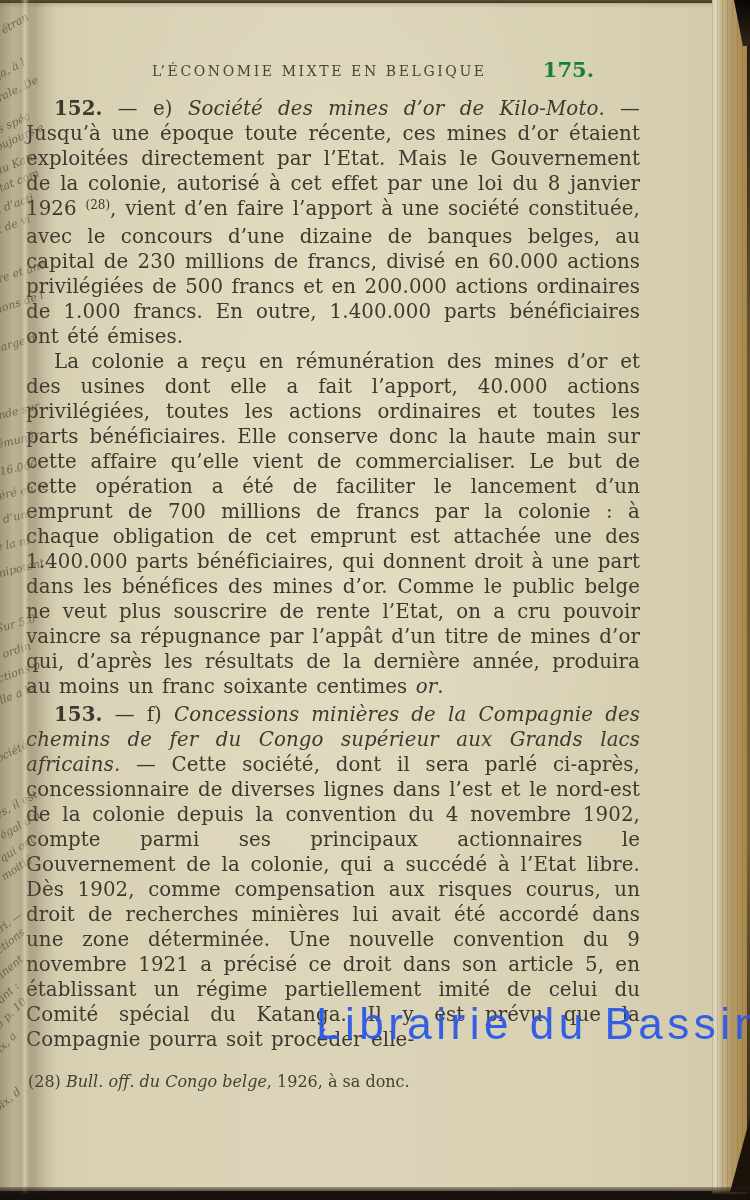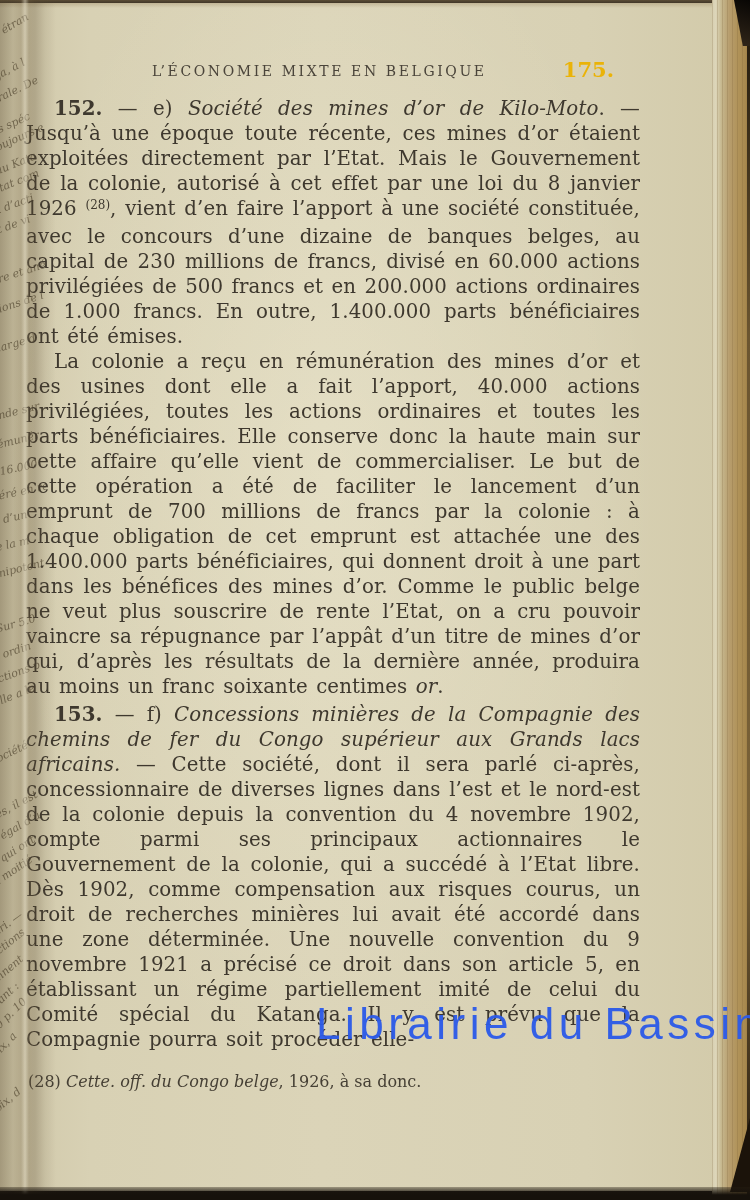--- a/index.html
+++ b/index.html
@@ -18,21 +18,21 @@
 
   
   .gutter-frags{position:absolute;left:0;top:0;width:46px;height:1200px;overflow:hidden;z-index:3;}
   .frag{position:absolute;font:italic 11px/1 "DejaVu Serif",serif;color:rgba(94,84,62,0.8);
     white-space:nowrap;transform-origin:left center;}
 
   
   .header-row{position:absolute;left:26px;top:60px;width:614px;height:26px;z-index:4;color:#474136;}
   .header-title{position:absolute;left:45%;transform:translateX(-50%);
     font:14px/22px "DejaVu Serif",serif;letter-spacing:2.6px;white-space:nowrap;color:#4a443a;margin-left:17px;}
-  .page-num{position:absolute;right:26px;top:-2px;font:600 21px/24px "DejaVu Serif",serif;color:#eab308;text-align:right;}
+  .page-num{position:absolute;right:46px;top:-2px;font:600 21px/24px "DejaVu Serif",serif;color:#15803d;text-align:right;}
 
   .text-col{position:absolute;left:26px;top:96px;width:614px;z-index:4;}
   .para{margin:0;font:19.8px/25px "DejaVu Serif",serif;color:#3e382e;text-align:justify;
     text-indent:28px;word-spacing:2px;letter-spacing:0.1px;}
   .para + .para{margin-top:0;}
   .para.sect{margin-top:3px;}
   .it{font-style:italic;}
   .bd{font-weight:bold;}
   .sup{font-size:12px;position:relative;top:-6px;letter-spacing:0;}
 
@@ -113,21 +113,21 @@
     <div class="header-title">L’ÉCONOMIE MIXTE EN BELGIQUE</div>
     <div class="page-num">175.</div>
   </div>
 
   <div class="text-col" id="paragraphs">
       <p class="para"><span class="bd">152.</span><span> — e) </span><span class="it">Société des mines d’or de Kilo-Moto</span><span>. — Jusqu’à une époque toute récente, ces mines d’or étaient exploitées directement par l’Etat. Mais le Gouvernement de la colonie, autorisé à cet effet par une loi du 8 janvier 1926 </span><span class="sup">(28)</span><span>, vient d’en faire l’apport à une société constituée, avec le concours d’une dizaine de banques belges, au capital de 230 millions de francs, divisé en 60.000 actions privilégiées de 500 francs et en 200.000 actions ordinaires de 1.000 francs. En outre, 1.400.000 parts bénéficiaires ont été émises.</span></p>
       <p class="para"><span>La colonie a reçu en rémunération des mines d’or et des usines dont elle a fait l’apport, 40.000 actions privilégiées, toutes les actions ordinaires et toutes les parts bénéficiaires. Elle conserve donc la haute main sur cette affaire qu’elle vient de commercialiser. Le but de cette opération a été de faciliter le lancement d’un emprunt de 700 millions de francs par la colonie : à chaque obligation de cet emprunt est attachée une des 1.400.000 parts bénéficiaires, qui donnent droit à une part dans les bénéfices des mines d’or. Comme le public belge ne veut plus souscrire de rente l’Etat, on a cru pouvoir vaincre sa répugnance par l’appât d’un titre de mines d’or qui, d’après les résultats de la dernière année, produira au moins un franc soixante centimes </span><span class="it">or</span><span>.</span></p>
       <p class="para sect"><span class="bd">153.</span><span> — f) </span><span class="it">Concessions minières de la Compagnie des chemins de fer du Congo supérieur aux Grands lacs africains.</span><span> — Cette société, dont il sera parlé ci-après, concessionnaire de diverses lignes dans l’est et le nord-est de la colonie depuis la convention du 4 novembre 1902, compte parmi ses principaux actionnaires le Gouvernement de la colonie, qui a succédé à l’Etat libre. Dès 1902, comme compensation aux risques courus, un droit de recherches minières lui avait été accordé dans une zone déterminée. Une nouvelle convention du 9 novembre 1921 a précisé ce droit dans son article 5, en établissant un régime partiellement imité de celui du Comité spécial du Katanga. Il y est prévu que la Compagnie pourra soit procéder elle-</span></p>
     </div>
 
-  <p class="footnote" id="footnote"><span>(28) </span><span class="it">Cette. off. du Congo belge</span><span>, 1926, à sa donc.</span></p>
+  <p class="footnote" id="footnote"><span>(28) </span><span class="it">Bull. off. du Congo belge</span><span>, 1926, à sa donc.</span></p>
 
   <div class="gutter-shadow"></div>
   <div class="fold-highlight"></div>
 
   <div class="fore-edge">
     <div class="page-lines"></div>
   </div>
   <div class="corner-tr"></div>
   <div class="corner-br"></div>
   <div class="bottom-strip"></div>

